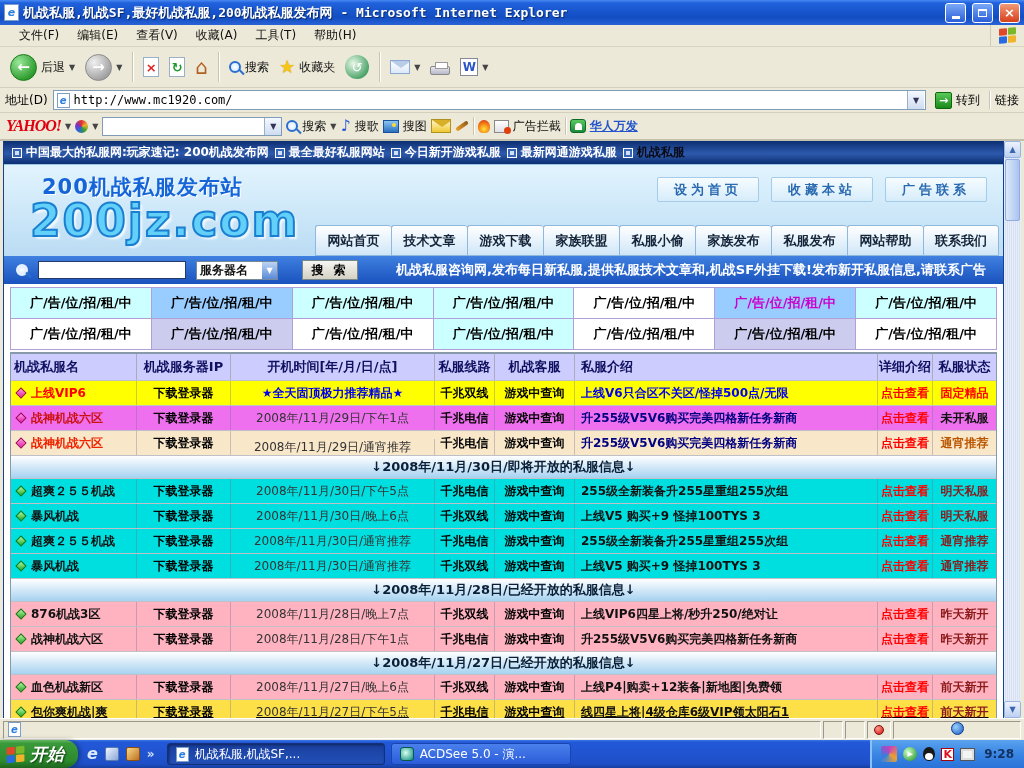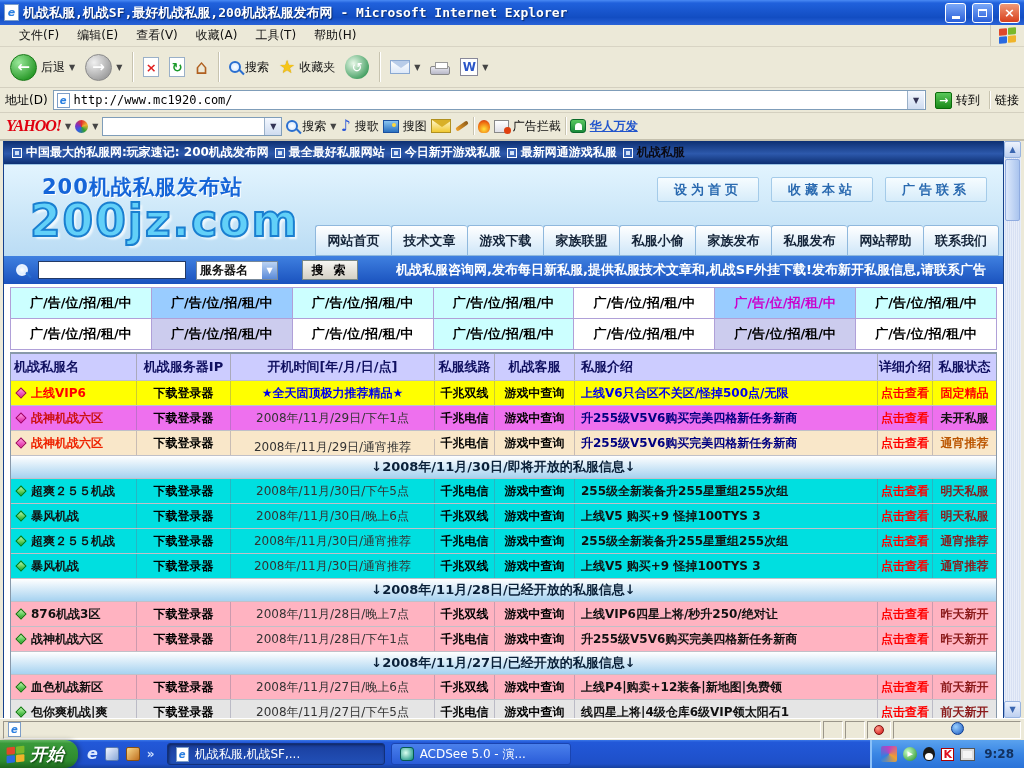--- a/index.html
+++ b/index.html
@@ -525,21 +525,21 @@
                 <span class="nm" style="color: rgb(17, 17, 17);">血色机战新区</span>
               </span>
               <span class="td c1">下载登录器</span>
               <span class="td c2" style="color: rgb(51, 51, 51); font-weight: normal;">2008年/11月/27日/晚上6点</span>
               <span class="td c3">千兆双线</span>
               <span class="td c4">游戏中查询</span>
               <span class="td c5" style="color: rgb(17, 17, 17);">上线P4|购卖+12装备|新地图|免费领</span>
               <span class="td c6" style="color: rgb(255, 0, 0);">点击查看</span>
               <span class="td c7" style="color: rgb(139, 26, 26);">前天新开</span>
             </div>
-            <div class="trow" style="background: #e5e5e5;">
+            <div class="trow" style="background: #fde047; text-decoration: underline;">
               <span class="td c0">
                 <span class="gem gem-green"></span>
                 <span class="nm" style="color: rgb(17, 17, 17);">包你爽机战|爽</span>
               </span>
               <span class="td c1">下载登录器</span>
               <span class="td c2" style="color: rgb(51, 51, 51); font-weight: normal;">2008年/11月/27日/下午5点</span>
               <span class="td c3">千兆电信</span>
               <span class="td c4">游戏中查询</span>
               <span class="td c5" style="color: rgb(17, 17, 17);">线四星上将|4级仓库6级VIP领太阳石1</span>
               <span class="td c6" style="color: rgb(255, 0, 0);">点击查看</span>

